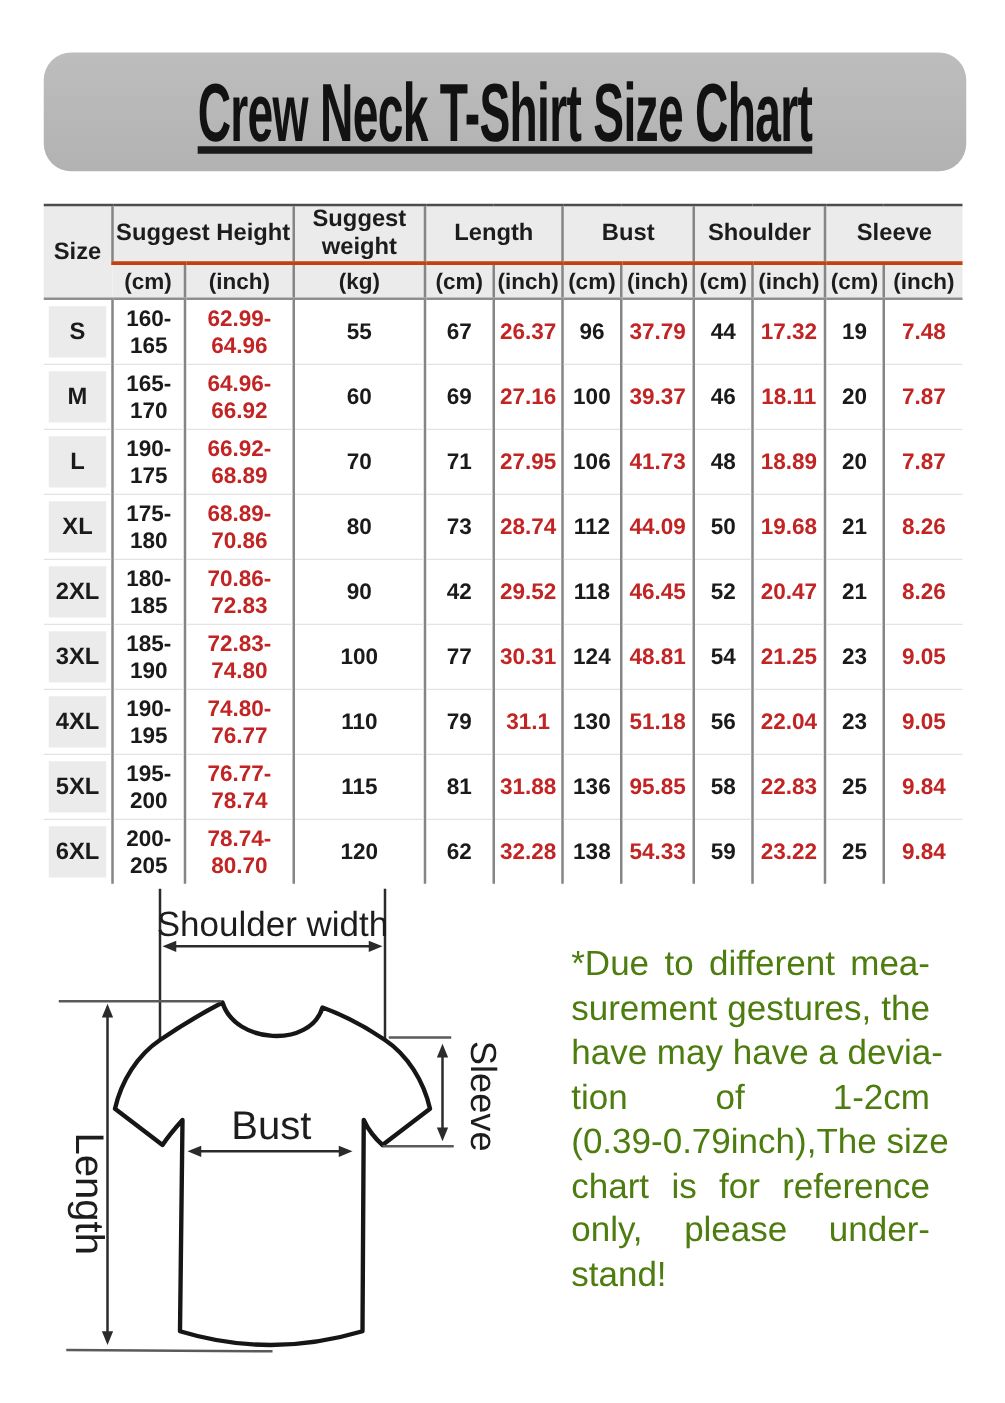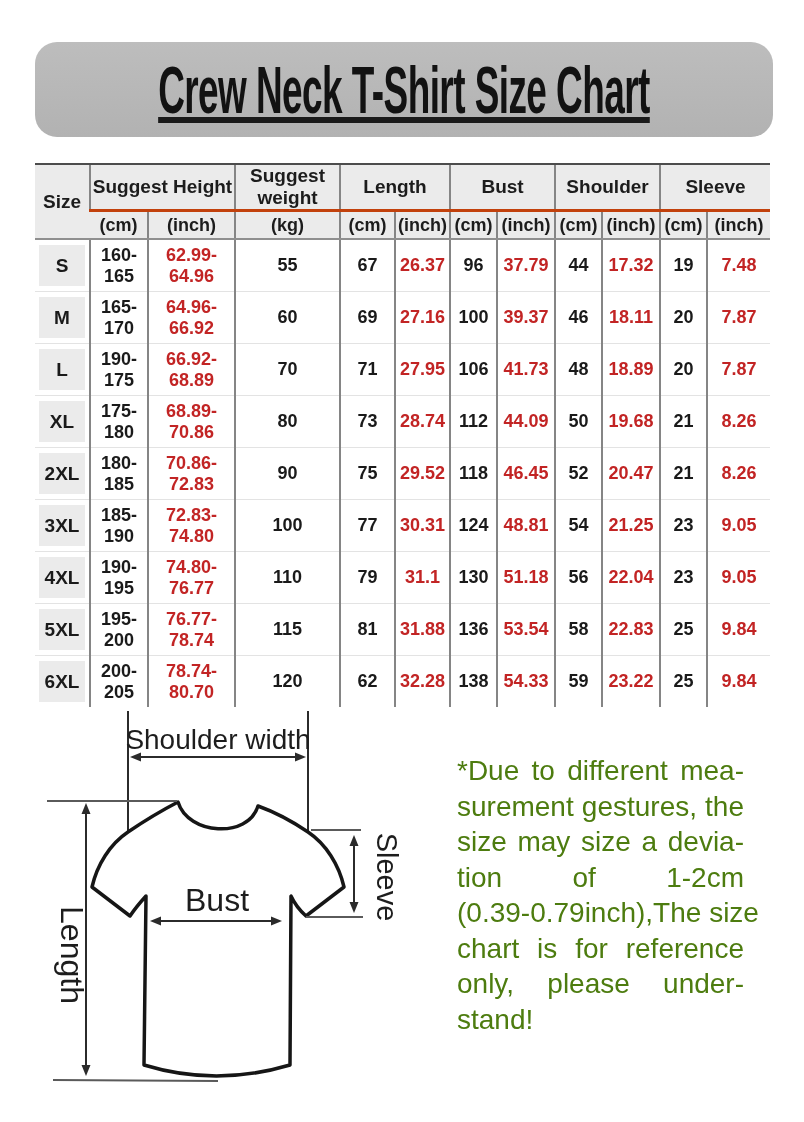--- a/index.html
+++ b/index.html
@@ -157,21 +157,21 @@
           <td>21</td>
           <td class="red">8.26</td>
         </tr>
         <tr>
           <td class="size-col">
             <span class="size-chip">2XL</span>
           </td>
           <td>180-185</td>
           <td class="red">70.86-72.83</td>
           <td>90</td>
-          <td>75</td>
+          <td>42</td>
           <td class="red">29.52</td>
           <td>118</td>
           <td class="red">46.45</td>
           <td>52</td>
           <td class="red">20.47</td>
           <td>21</td>
           <td class="red">8.26</td>
         </tr>
         <tr>
           <td class="size-col">
@@ -208,21 +208,21 @@
         <tr>
           <td class="size-col">
             <span class="size-chip">5XL</span>
           </td>
           <td>195-200</td>
           <td class="red">76.77-78.74</td>
           <td>115</td>
           <td>81</td>
           <td class="red">31.88</td>
           <td>136</td>
-          <td class="red">53.54</td>
+          <td class="red">95.85</td>
           <td>58</td>
           <td class="red">22.83</td>
           <td>25</td>
           <td class="red">9.84</td>
         </tr>
         <tr>
           <td class="size-col">
             <span class="size-chip">6XL</span>
           </td>
           <td>200-205</td>
@@ -280,21 +280,21 @@
     <line class="tick" x1="286" y1="222" x2="343" y2="222"></line>
     <line class="meas" x1="334" y1="148" x2="334" y2="210"></line>
     <polygon class="head" points="334,140 329.5,151 338.5,151"></polygon>
     <polygon class="head" points="334,218 329.5,207 338.5,207"></polygon>
     <text x="357" y="182" font-size="29" text-anchor="middle" transform="rotate(90 357 182)">Sleeve</text>
   </svg>
 
   <div class="note">
     <div class="note-line">*Due to different mea-</div>
     <div class="note-line">surement gestures, the</div>
-    <div class="note-line">size may size a devia-</div>
+    <div class="note-line">have may have a devia-</div>
     <div class="note-line">tion of 1-2cm</div>
     <div class="note-line">(0.39-0.79inch),The size</div>
     <div class="note-line">chart is for reference</div>
     <div class="note-line">only, please under-</div>
     <div class="note-line last">stand!</div>
   </div>
 
 </div>
 
 </body></html>

